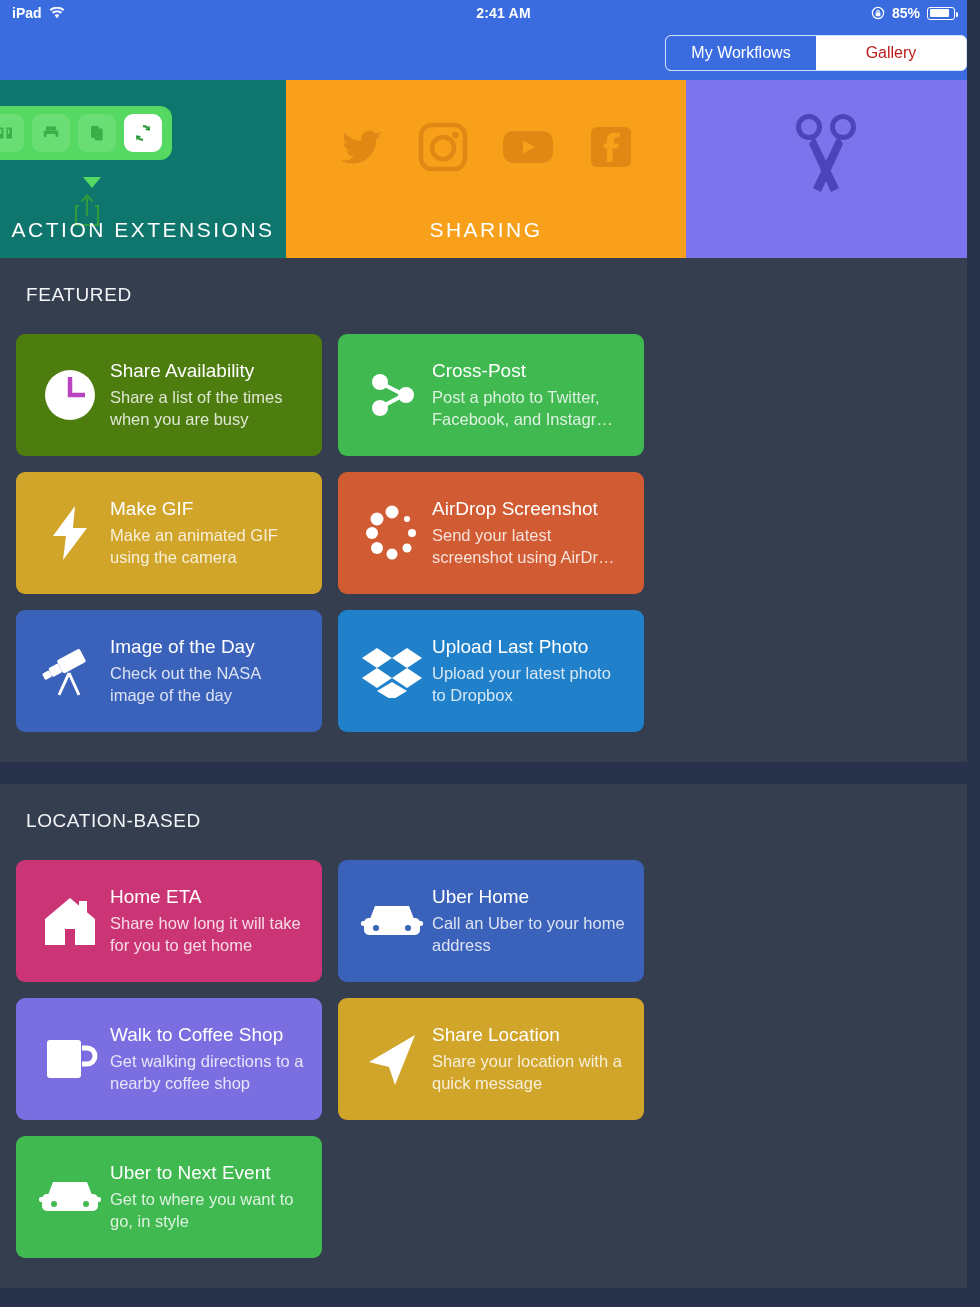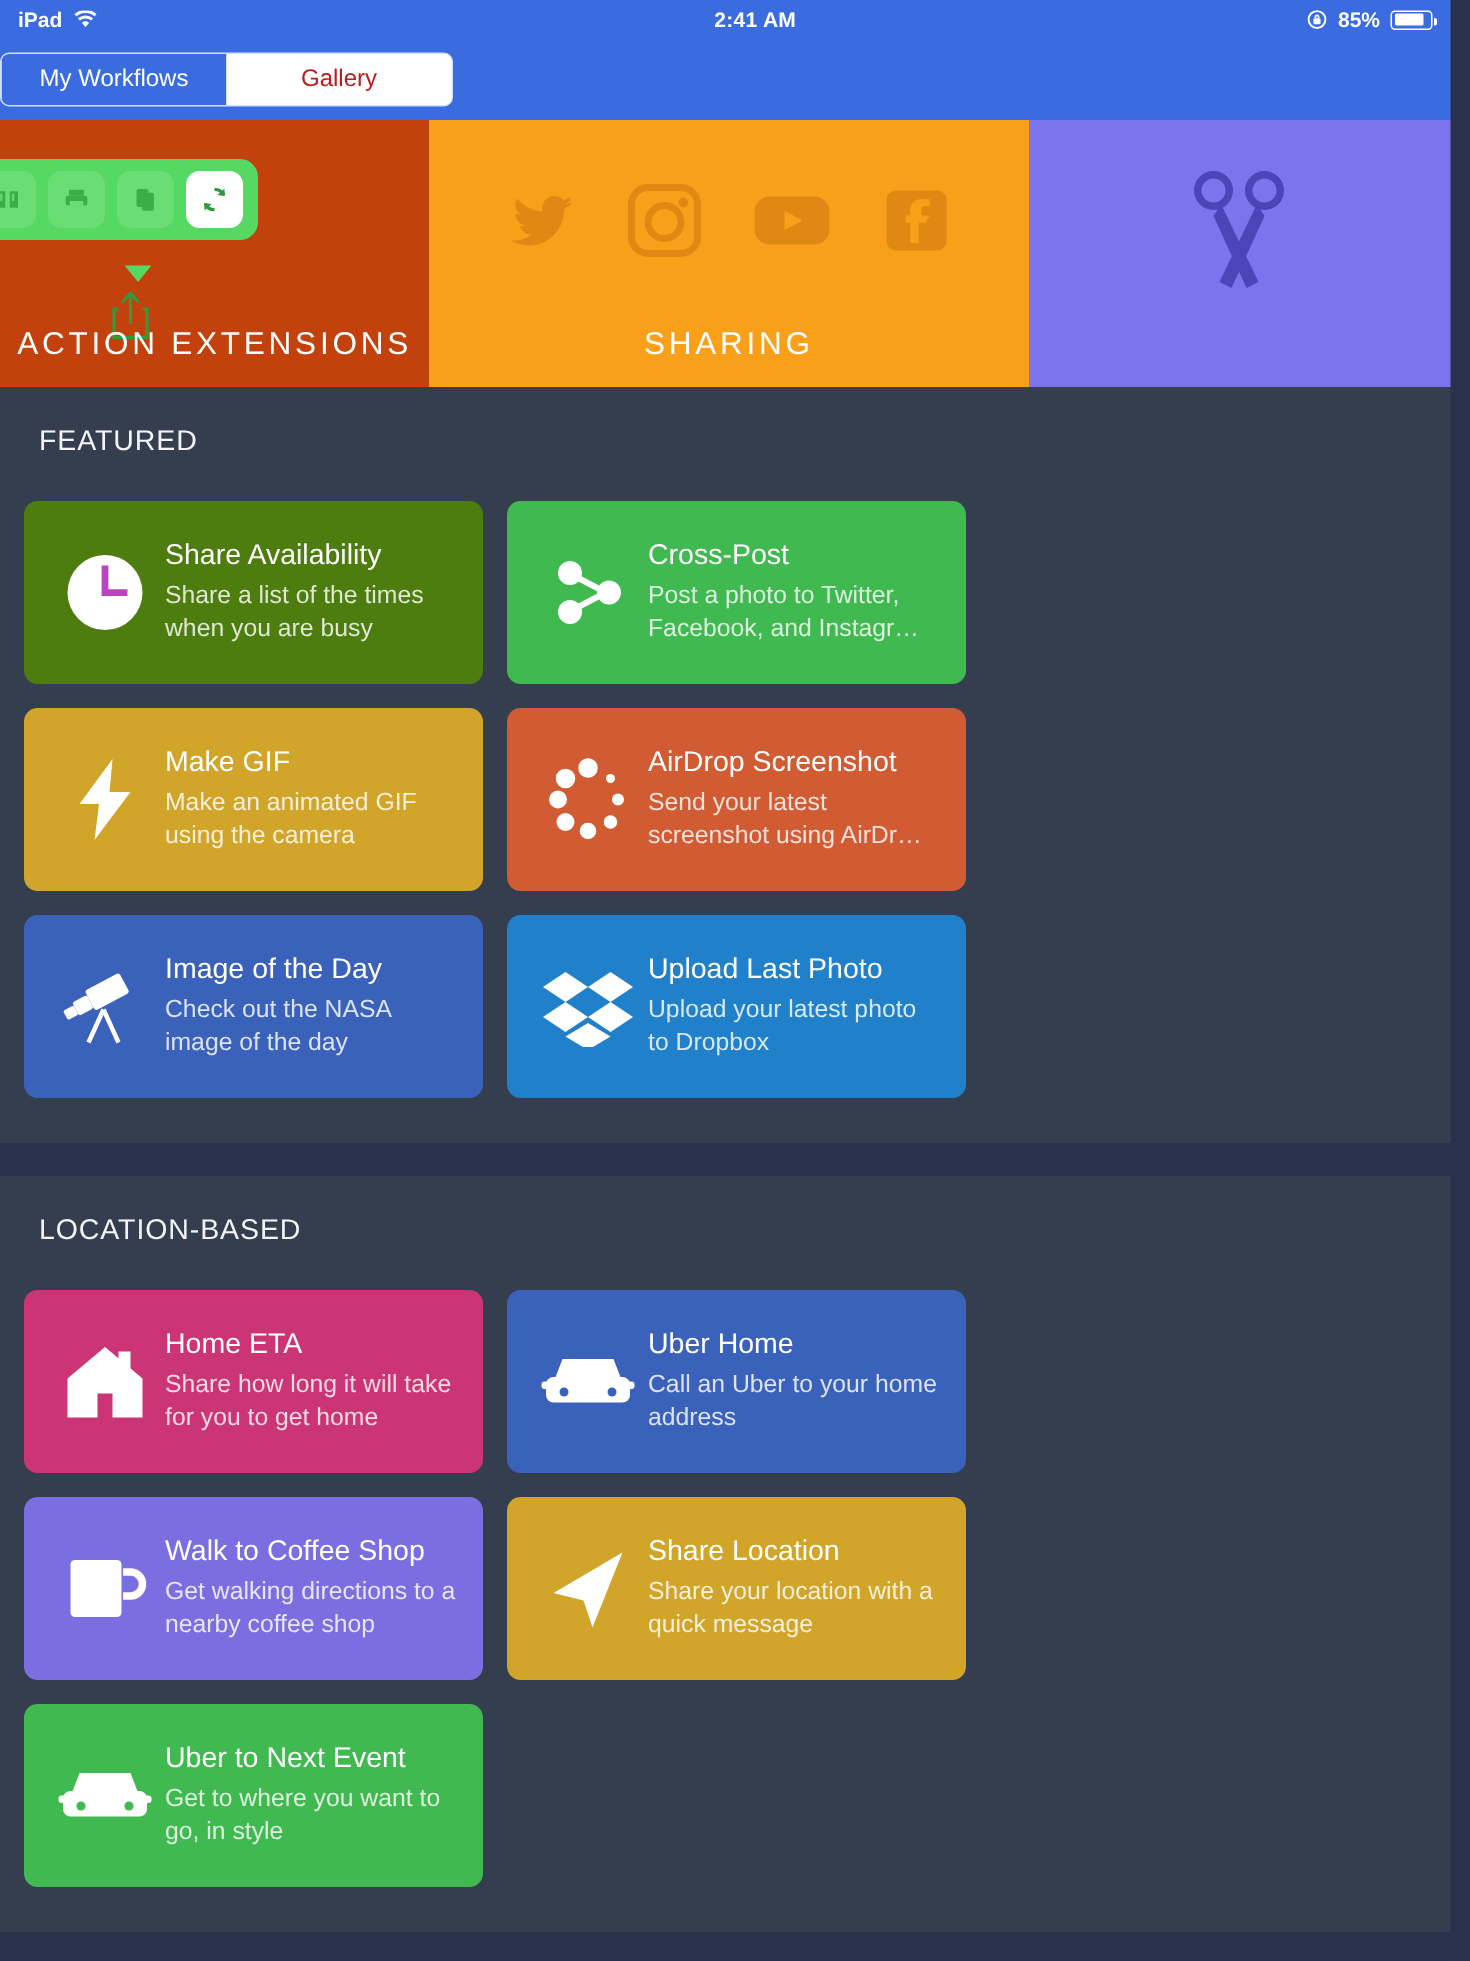--- a/index.html
+++ b/index.html
@@ -36,21 +36,21 @@
   }
   .battery::after {
     content:""; position:absolute; right:-4px; top:4px;
     width:2.4px; height:5px; background:#fff; border-radius:0 1.5px 1.5px 0;
   }
   .battery i { display:block; height:100%; width:85%; background:#fff; border-radius:1px; }
 
   
   .navbar {
     height: 54px; background: #3a6ce0;
-    display: flex; align-items: center; justify-content: flex-start;
+    display: flex; align-items: center; justify-content: flex-end;
   }
   .segment {
     display: flex; border: 1.5px solid #cfe0ff; border-radius: 6px;
     overflow: hidden; height: 36px; background: #fff;
   }
   .seg-btn {
     display: flex; align-items: center; justify-content: center;
     padding: 0 22px; font-size: 16px; cursor: pointer;
     min-width: 150px; height: 100%;
   }
@@ -58,21 +58,21 @@
   .seg-btn.inactive { background: #ffffff; color: #b91c1c; }
 
   
   .banners { display: flex; height: 178px; width: 100%; }
   .banner { position: relative; overflow: hidden; }
   .banner-label {
     position: absolute; bottom: 16px; width: 100%;
     text-align: center; color: #fff;
     font-size: 21px; letter-spacing: 2.5px; font-weight: 300;
   }
-  .b-actions { width: 290px; background: #c2410c; }
+  .b-actions { width: 290px; background: #0f766e; }
   .b-sharing { width: 405px; background: #f9a01b; }
   .b-clipboard { width: 285px; background: #7b74ec; }
 
   
   .ext-popup {
     position: absolute; top: 26px; left: -24px;
     background: #56d962; border-radius: 12px;
     padding: 8px 10px; display: flex; gap: 8px;
   }
   .ext-tile {

